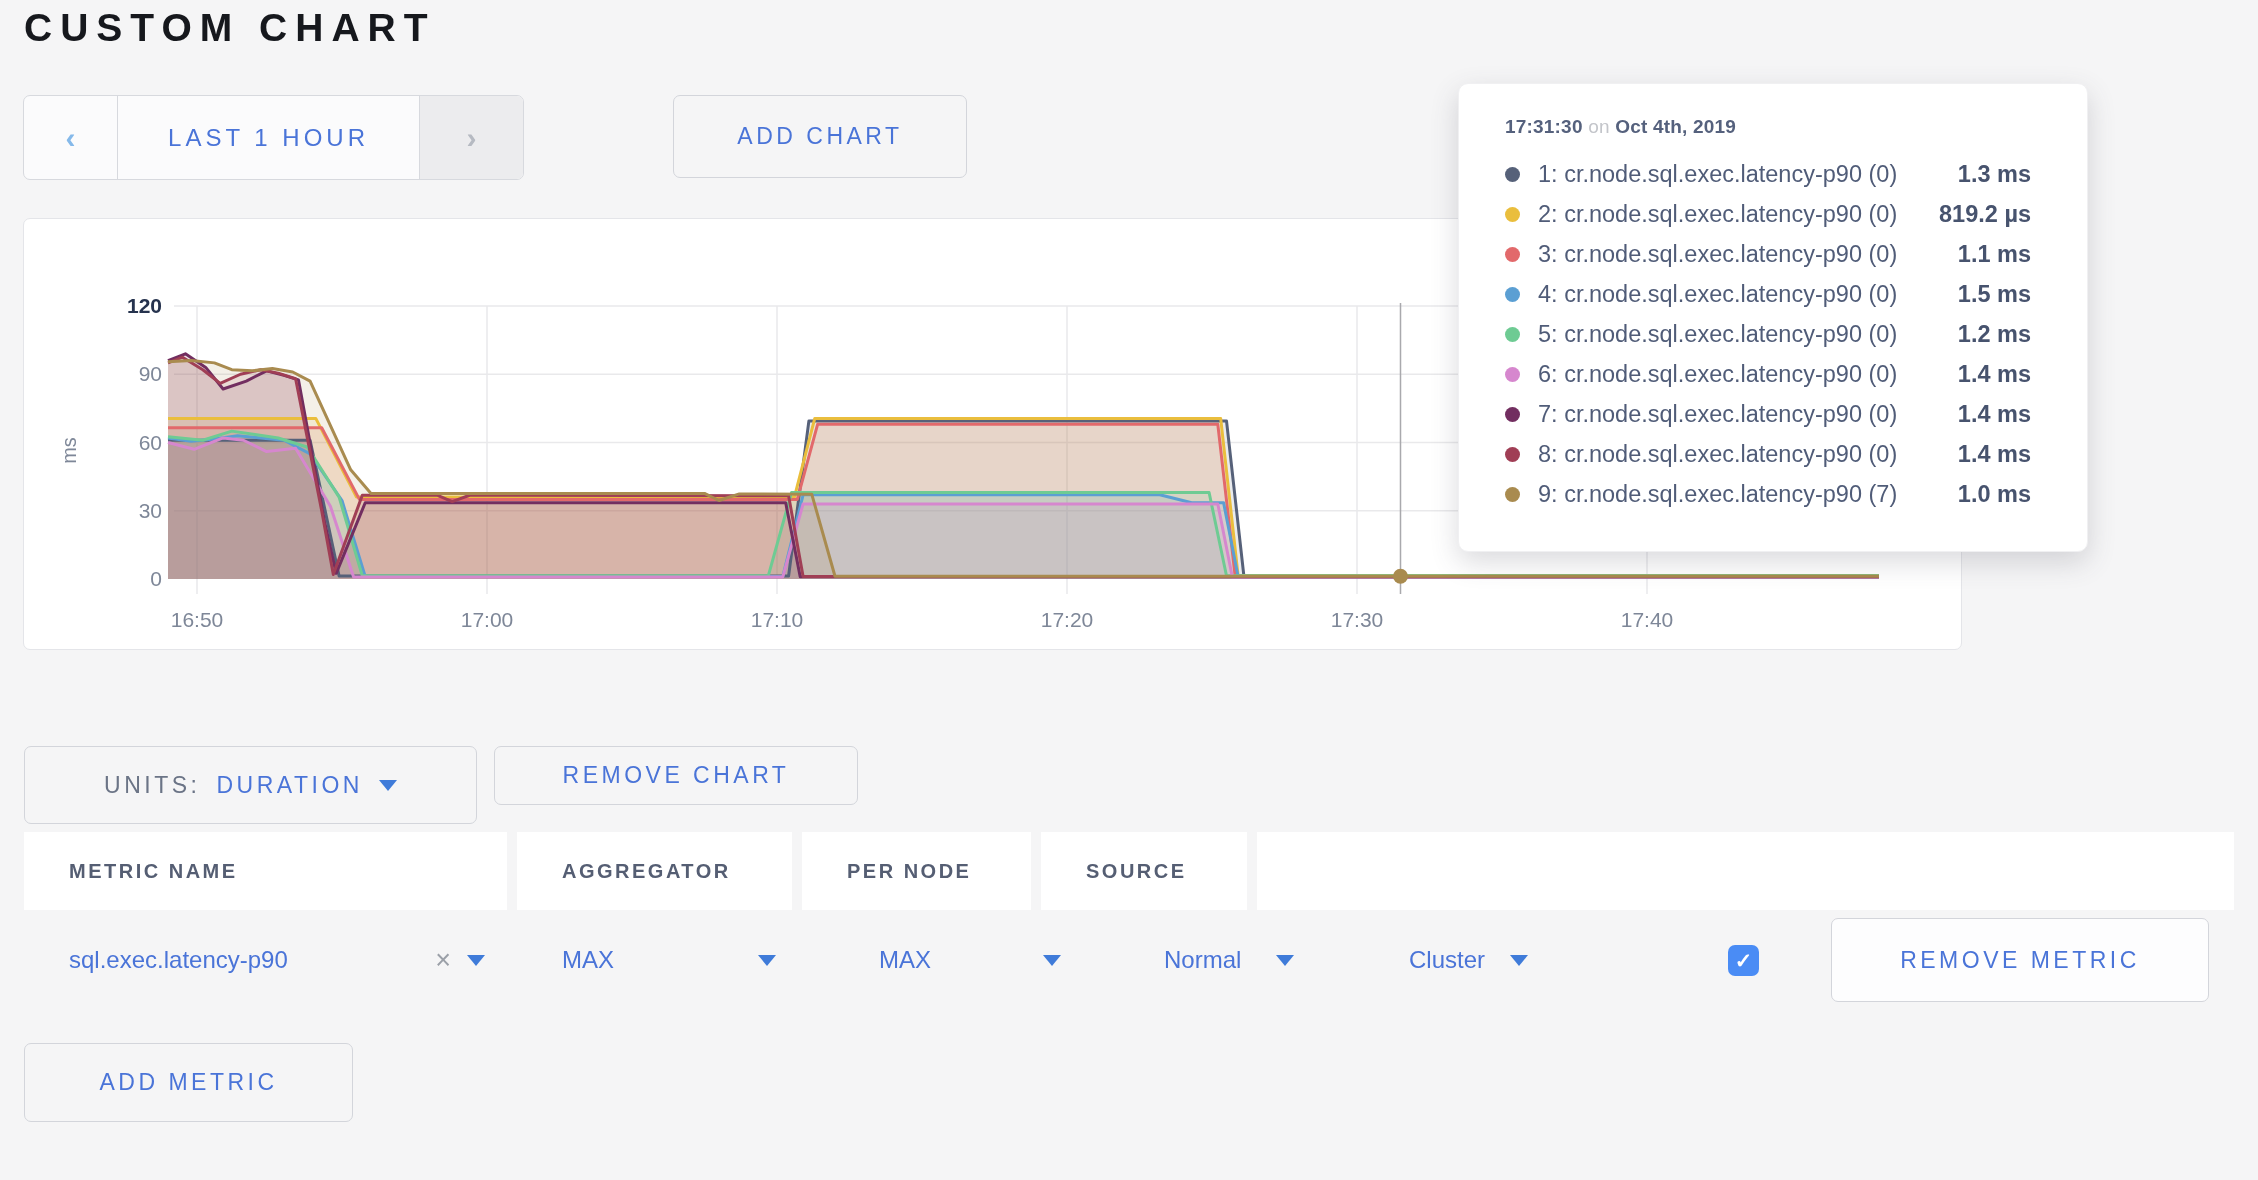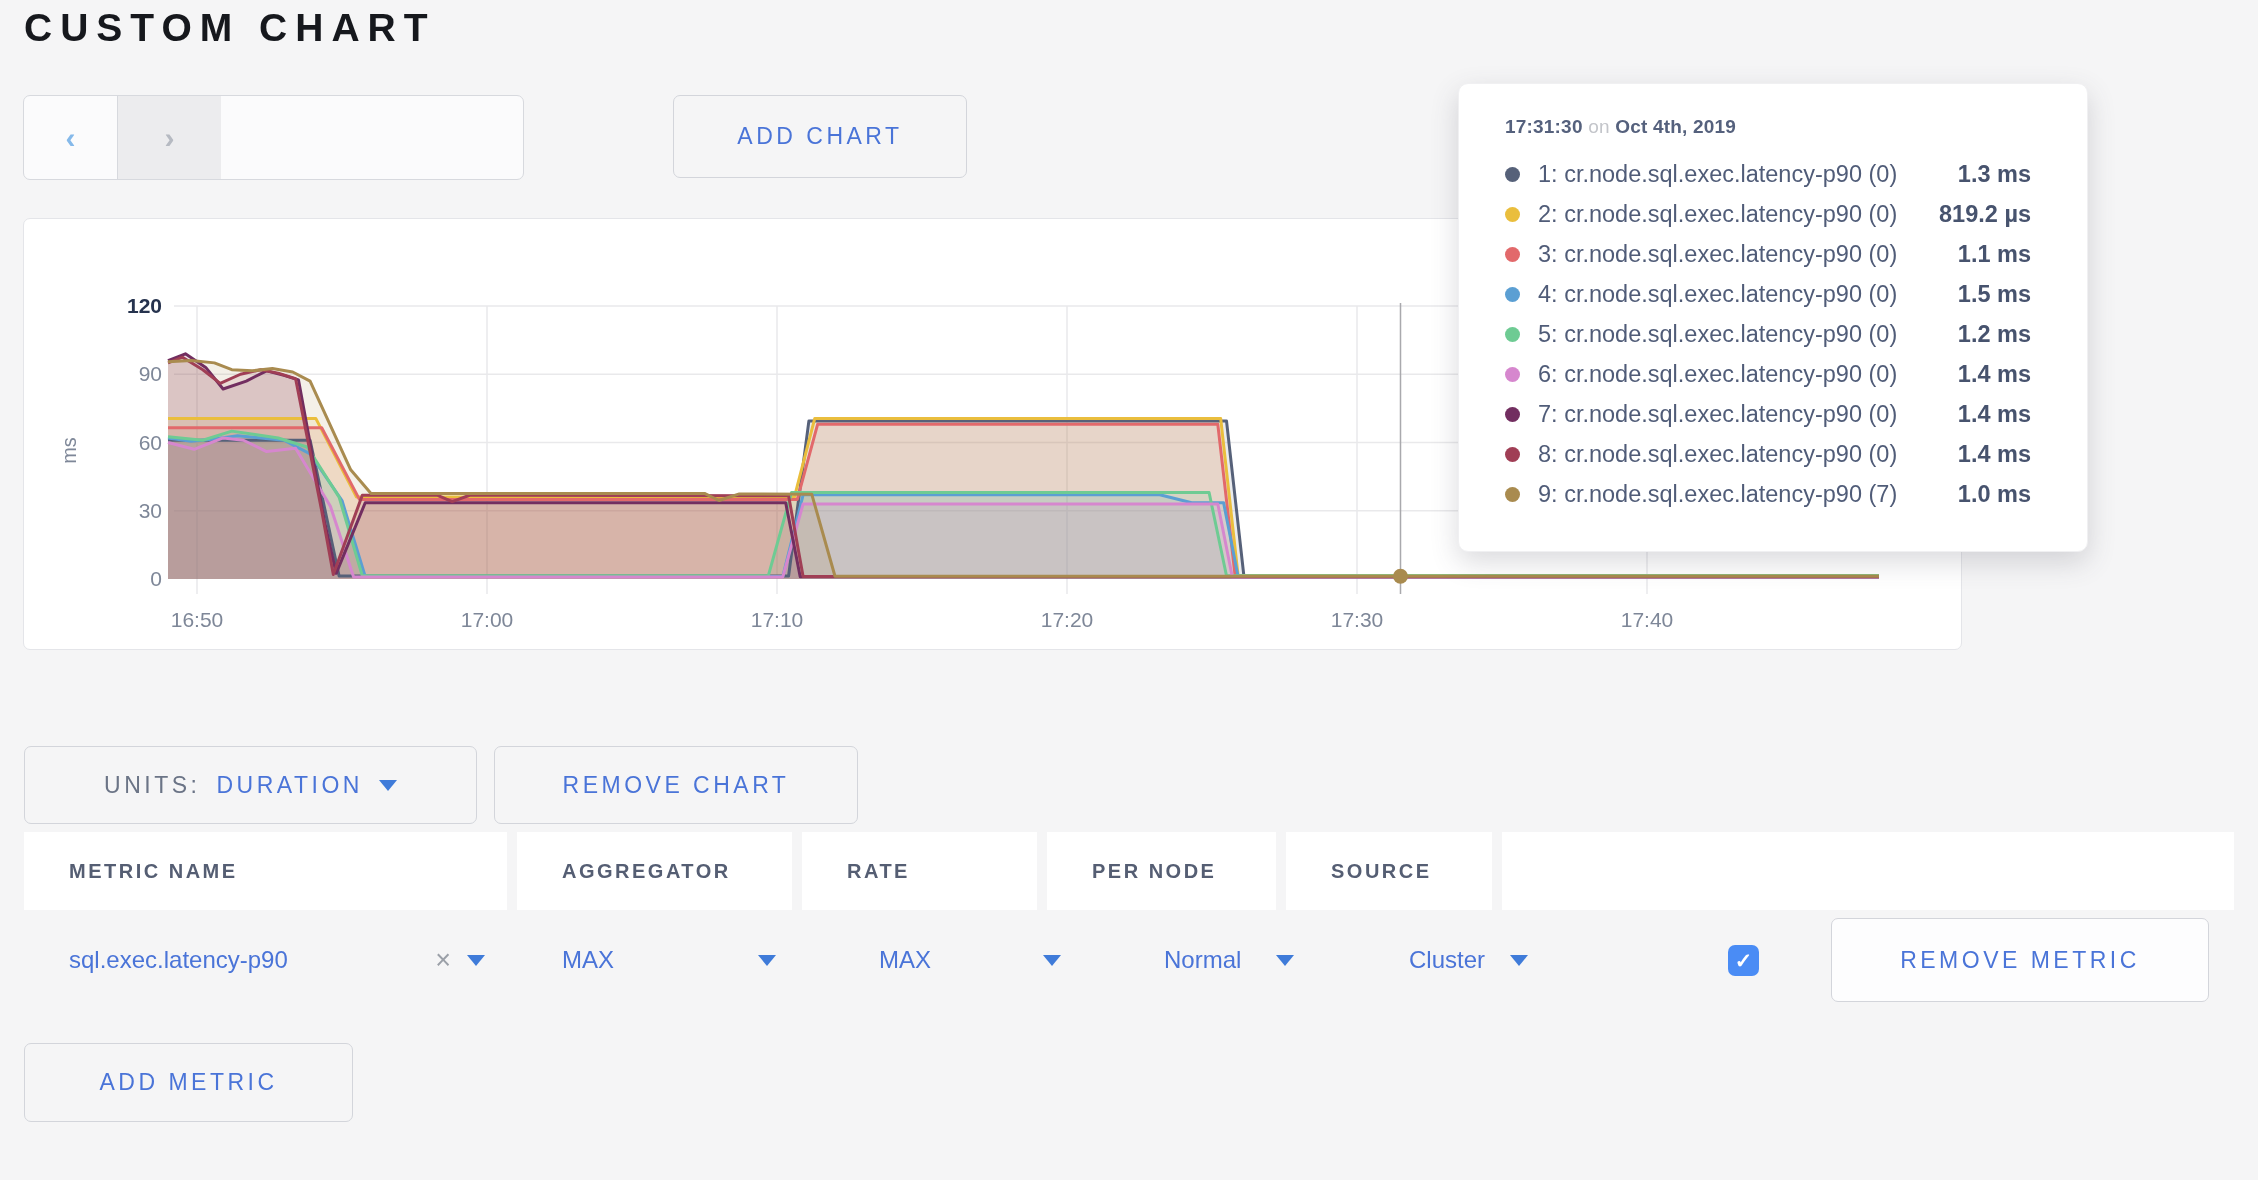--- a/index.html
+++ b/index.html
@@ -50,21 +50,21 @@
   }
   .tt-head{font-size:19px;color:#55617d;font-weight:600;margin-bottom:16px;letter-spacing:.2px;}
   .tt-head .on{color:#c3c5ca;font-weight:400;}
   .tt-row{display:flex;align-items:center;height:40px;}
   .dot{width:15px;height:15px;border-radius:50%;flex:0 0 15px;margin-right:18px;}
   .tt-label{flex:1;font-size:23.5px;color:#505c78;}
   .tt-value{font-size:23.5px;color:#47536e;font-weight:700;text-align:right;white-space:nowrap;}
   
   #units-btn{left:24px;top:746px;width:453px;height:78px;gap:16px;}
   #units-btn .units-label{color:#6b7486;letter-spacing:3.5px;}
-  #remove-chart{left:494px;top:746px;width:364px;height:78px;}
+  #remove-chart{left:494px;top:746px;width:364px;height:59px;}
   .tri{
     width:0;height:0;border-left:9px solid transparent;border-right:9px solid transparent;
     border-top:11px solid #3f7bd9;display:inline-block;
   }
   
   .thead,.trow{left:24px;width:2210px;display:flex;gap:10px;}
   .thead{top:832px;height:78px;}
   .trow{top:910px;height:100px;}
   .th{
     background:#ffffff;display:flex;align-items:center;
@@ -88,20 +88,23 @@
   #add-metric{left:24px;top:1043px;width:329px;height:79px;}
 </style>
 </head>
 <body>
 
 <h1 id="page-title" class="abs">CUSTOM CHART</h1>
 
 <div class="timenav abs">
   <button class="tn-seg tn-prev">
     <span class="chev">‹</span>
+  </button>
+  <button class="tn-seg tn-label">
+    <span>LAST 1 HOUR</span>
   </button>
   <button class="tn-seg tn-next">
     <span class="chev gray">›</span>
   </button>
 </div>
 
 <button id="add-chart" class="btn abs">ADD CHART</button>
 
 <div class="card abs">
   <svg id="chart-svg" viewBox="0 0 1937 430" width="1937" height="430">
@@ -208,21 +211,20 @@
 <button id="units-btn" class="btn abs">
   <span class="units-label">UNITS:</span>
   <span>DURATION</span>
   <span class="tri"></span>
 </button>
 <button id="remove-chart" class="btn abs">REMOVE CHART</button>
 
 <div class="thead abs">
   <div class="th c1">METRIC NAME</div>
   <div class="th c3">AGGREGATOR</div>
-  <div class="th c4">RATE</div>
   <div class="th c6">PER NODE</div>
   <div class="th c5">SOURCE</div>
   <div class="th c7"></div>
 </div>
 
 <div class="trow abs">
   <div class="td c1">
     <span>sql.exec.latency-p90</span>
     <span class="x-icon">×</span>
     <span class="tri"></span>

